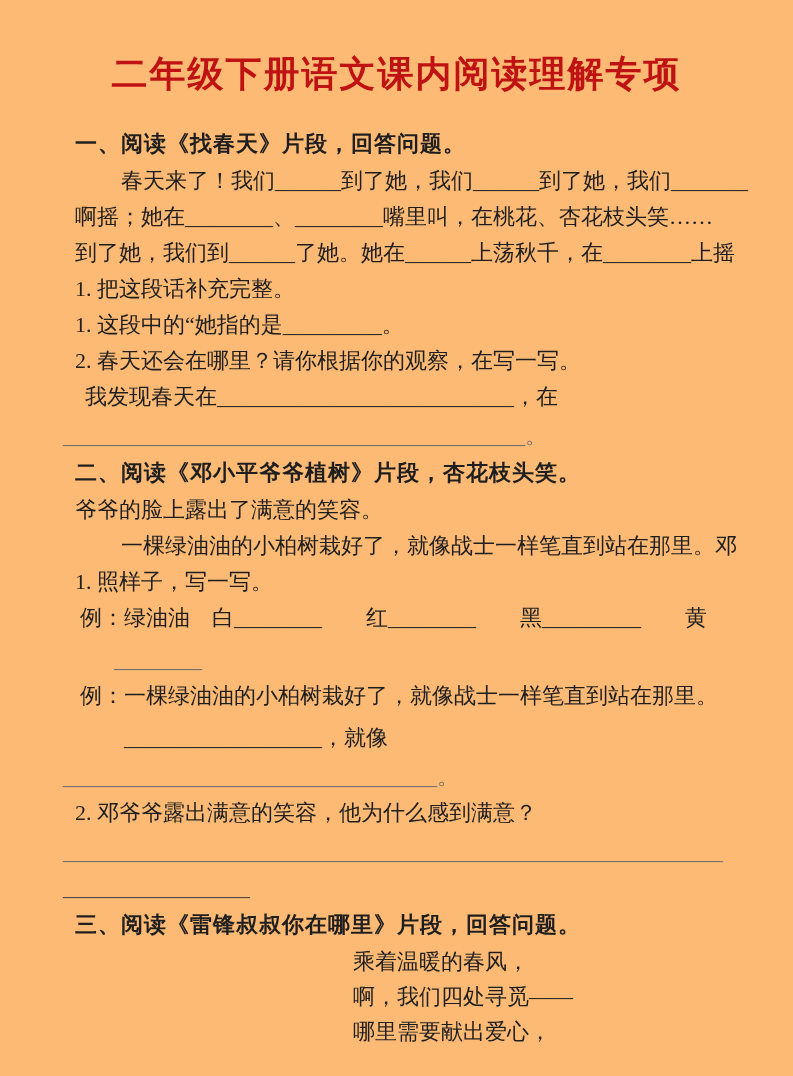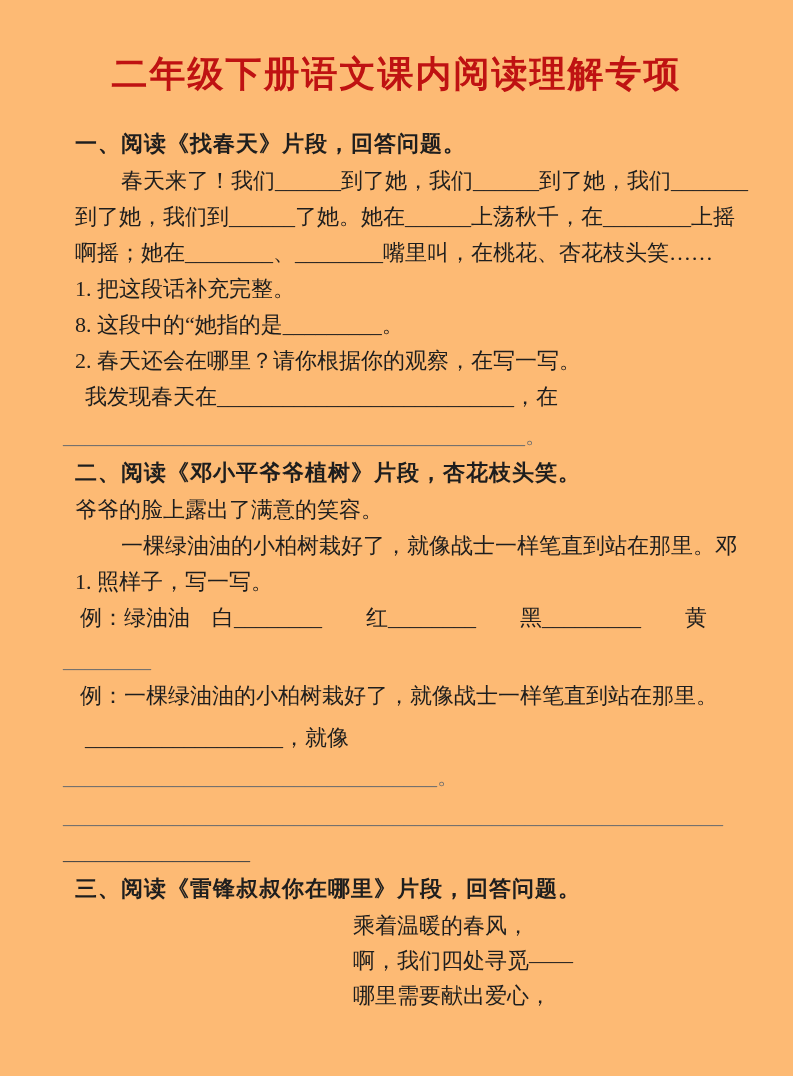--- a/index.html
+++ b/index.html
@@ -33,53 +33,54 @@
   .heading {
     font-weight: bold;
     line-height: 38px;
     white-space: nowrap;
     letter-spacing: 1px;
   }
   .indent { text-indent: 46px; }
   .indent-sm { text-indent: 10px; }
   .indent-xs { text-indent: 5px; }
   .flush { margin-left: -12px; }
-  .gap-sm { margin-top: 6px; }
+  .gap-sm { margin-top: 6px; margin-left: 39px; }
   .gap-xs { margin-top: 3px; }
   .blankline { color: #6e6e6e; }
   .blankline-dark { color: #444444; }
   .poem-line { padding-left: 278px; line-height: 35px; white-space: nowrap; }
 </style>
 </head>
 <body>
 
 <div class="page">
   <h1 class="title" style="color: rgb(191, 18, 18);">二年级下册语文课内阅读理解专项</h1>
 
   <div class="content">
 
     <div class="heading">一、阅读《找春天》片段，回答问题。</div>
     <div class="ln indent">春天来了！我们______到了她，我们______到了她，我们_______</div>
+    <div class="ln">啊摇；她在________、________嘴里叫，在桃花、杏花枝头笑……</div>
     <div class="ln">到了她，我们到______了她。她在______上荡秋千，在________上摇</div>
-    <div class="ln">啊摇；她在________、________嘴里叫，在桃花、杏花枝头笑……</div>
     <div class="ln">1. 把这段话补充完整。</div>
-    <div class="ln">8. 这段中的“她指的是_________。</div>
+    <div class="ln">1. 这段中的“她指的是_________。</div>
     <div class="ln">2. 春天还会在哪里？请你根据你的观察，在写一写。</div>
     <div class="ln indent-sm">我发现春天在___________________________，在</div>
     <div class="ln flush gap-xs blankline">__________________________________________。</div>
 
     <div class="heading">二、阅读《邓小平爷爷植树》片段，杏花枝头笑。</div>
     <div class="ln">爷爷的脸上露出了满意的笑容。</div>
     <div class="ln indent">一棵绿油油的小柏树栽好了，就像战士一样笔直到站在那里。邓</div>
     <div class="ln">1. 照样子，写一写。</div>
     <div class="ln indent-xs">例：绿油油　白________　　红________　　黑_________　　黄</div>
     <div class="ln flush gap-sm blankline">________</div>
     <div class="ln indent-xs">例：一棵绿油油的小柏树栽好了，就像战士一样笔直到站在那里。</div>
     <div class="ln indent-sm gap-sm">__________________，就像</div>
     <div class="ln flush gap-xs blankline">__________________________________。</div>
+    <div class="ln">2. 邓爷爷露出满意的笑容，他为什么感到满意？</div>
     <div class="ln flush gap-xs blankline">____________________________________________________________</div>
     <div class="ln flush blankline-dark">_________________</div>
 
     <div class="heading">三、阅读《雷锋叔叔你在哪里》片段，回答问题。</div>
     <div class="poem-line">乘着温暖的春风，</div>
     <div class="poem-line">啊，我们四处寻觅——</div>
     <div class="poem-line">哪里需要献出爱心，</div>
 
   </div>
 </div>

